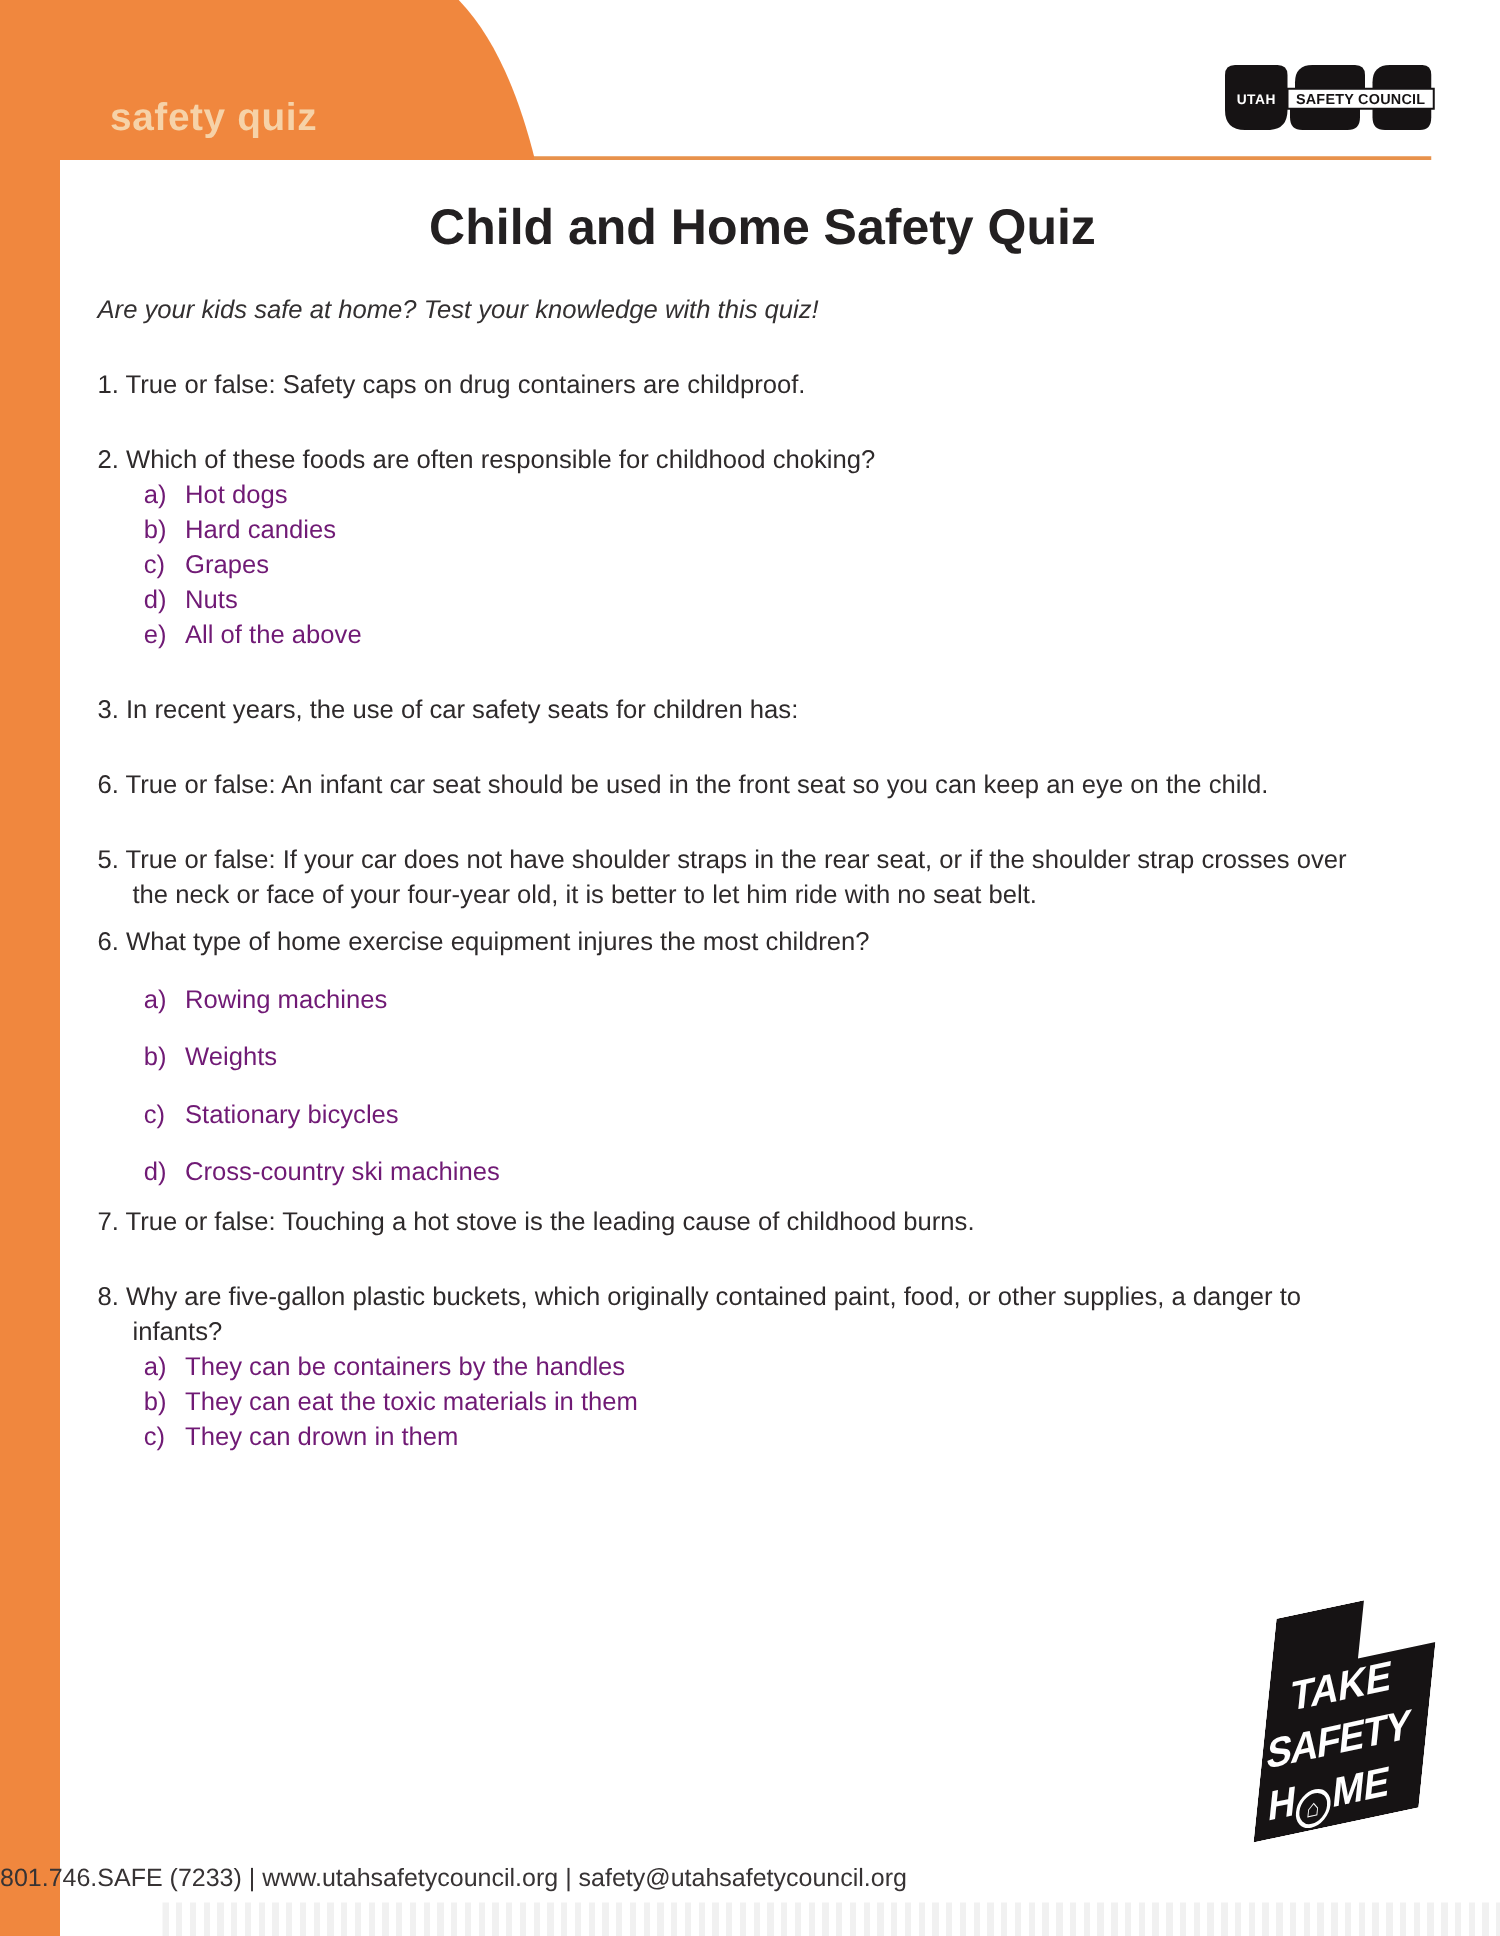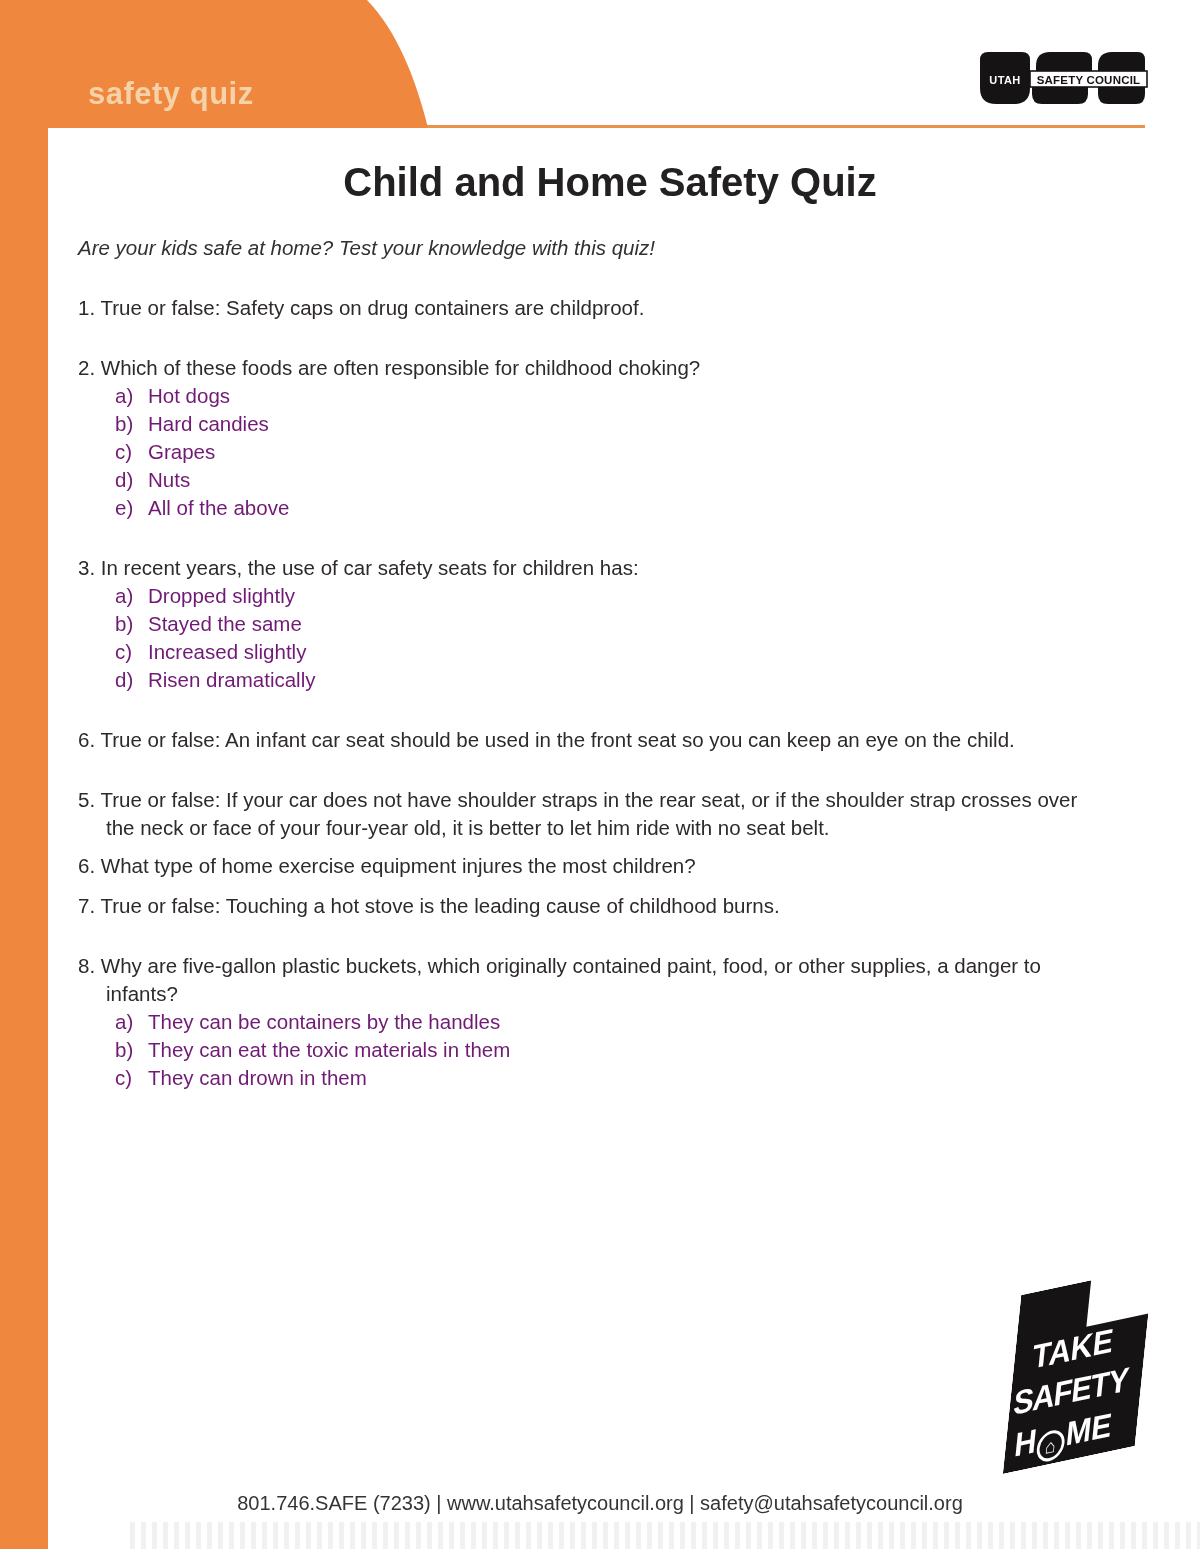--- a/index.html
+++ b/index.html
@@ -91,21 +91,20 @@
     border: 3px solid #fff; border-radius: 50%;
     background: #161314;
     text-align: center; line-height: 25px;
     font-size: 19px; font-weight: bold;
     vertical-align: -4px; margin: 0 1px;
   }
 
   
   .footer {
     position: absolute; left: 0; top: 1492px; width: 1200px;
-    text-align: center;
     font-size: 20px; color: #373334;
   }
   .scan-band {
     position: absolute; left: 130px; top: 1522px;
     width: 1070px; height: 27px;
     background: repeating-linear-gradient(90deg,
       rgba(0,0,0,0.055) 0 5px, rgba(0,0,0,0.0) 5px 11px);
   }
 </style>
 </head>
@@ -151,38 +150,38 @@
       <li><span class="letter">a)</span><span>Hot dogs</span></li>
       <li><span class="letter">b)</span><span>Hard candies</span></li>
       <li><span class="letter">c)</span><span>Grapes</span></li>
       <li><span class="letter">d)</span><span>Nuts</span></li>
       <li><span class="letter">e)</span><span>All of the above</span></li>
     </ul>
   </div>
 
   <div class="question">
     <div class="q-text">3. In recent years, the use of car safety seats for children has:</div>
-    <ul class="options">
-      <li><span class="letter">a)</span><span>Dropped slightly</span></li>
-      <li><span class="letter">b)</span><span>Stayed the same</span></li>
-      <li><span class="letter">c)</span><span>Increased slightly</span></li>
-      <li><span class="letter">d)</span><span>Risen dramatically</span></li>
-    </ul>
   </div>
 
   <div class="question">
     <div class="q-text">6. True or false: An infant car seat should be used in the front seat so you can keep an eye on the child.</div>
   </div>
 
   <div class="question">
     <div class="q-text">5. True or false: If your car does not have shoulder straps in the rear seat, or if the shoulder strap crosses over the neck or face of your four-year old, it is better to let him ride with no seat belt.</div>
   </div>
 
   <div class="question q6">
     <div class="q-text">6. What type of home exercise equipment injures the most children?</div>
+    <ul class="options spaced">
+      <li><span class="letter">a)</span><span>Rowing machines</span></li>
+      <li><span class="letter">b)</span><span>Weights</span></li>
+      <li><span class="letter">c)</span><span>Stationary bicycles</span></li>
+      <li><span class="letter">d)</span><span>Cross-country ski machines</span></li>
+    </ul>
   </div>
 
   <div class="question q7">
     <div class="q-text">7. True or false: Touching a hot stove is the leading cause of childhood burns.</div>
   </div>
 
   <div class="question">
     <div class="q-text">8. Why are five-gallon plastic buckets, which originally contained paint, food, or other supplies, a danger to infants?</div>
     <ul class="options">
       <li><span class="letter">a)</span><span>They can be containers by the handles</span></li>

